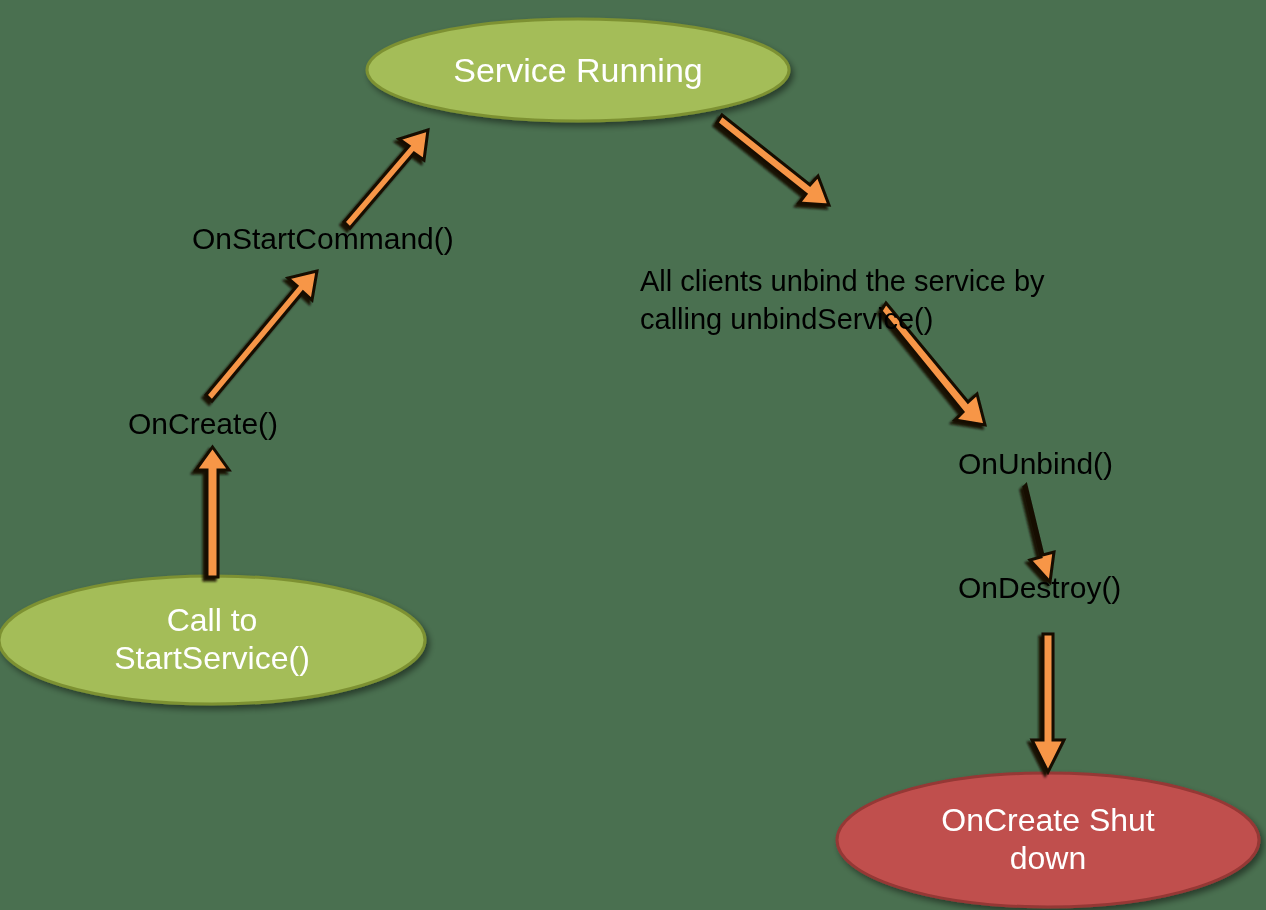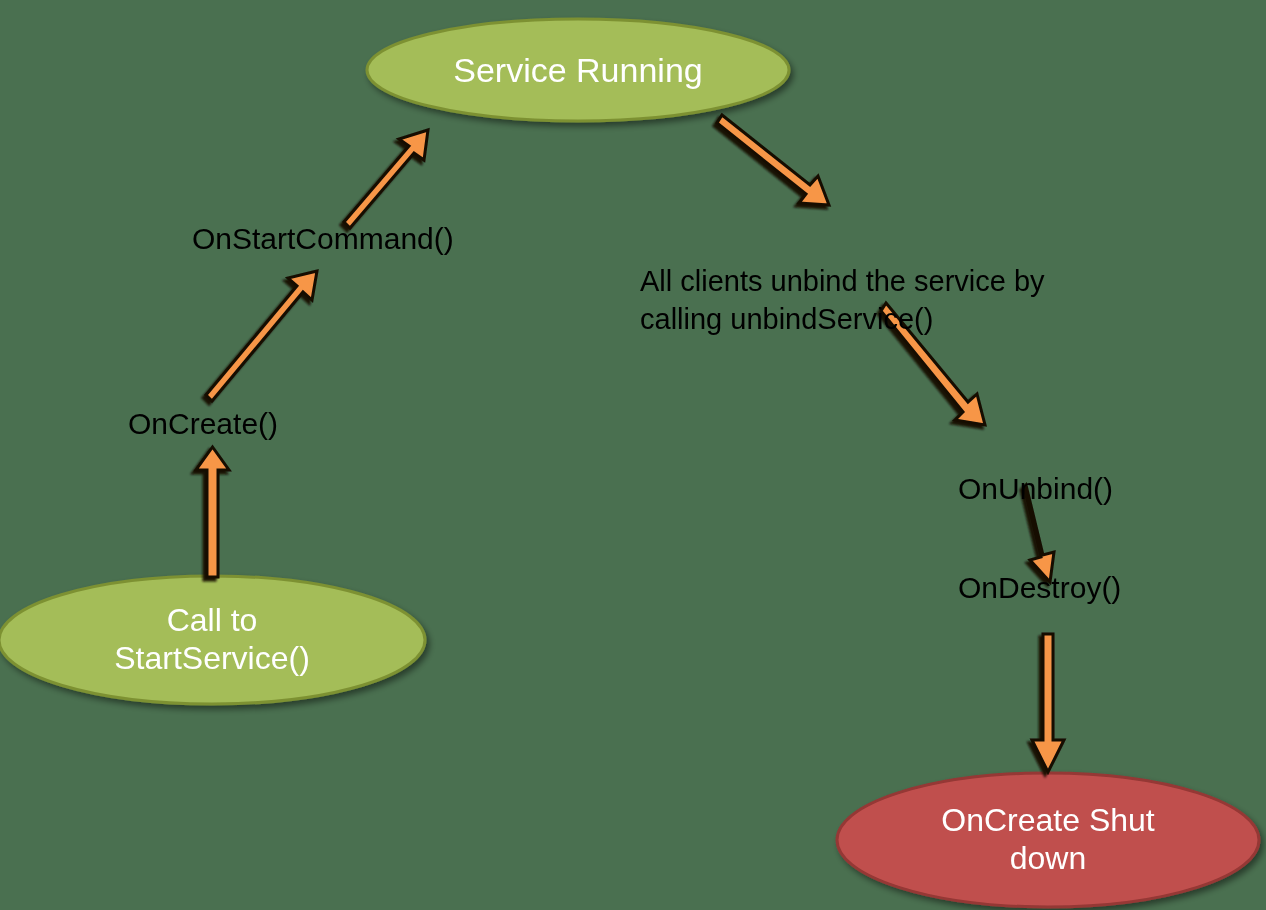--- a/index.html
+++ b/index.html
@@ -40,21 +40,21 @@
     position: absolute;
     color: #000000;
     font-family: "Liberation Sans", sans-serif;
     font-size: 30px;
     line-height: 1.30;
     white-space: pre-line;
   }
   .lbl-start-command { left: 192px; top: 219px; text-align: center; }
   .lbl-on-create     { left: 128px; top: 404px; }
   .lbl-unbind-note   { left: 640px; top: 219px; font-size: 29px; margin-top: 44px; }
-  .lbl-on-unbind     { left: 958px; top: 469px; }
+  .lbl-on-unbind     { left: 958px; top: 444px; }
   .lbl-on-destroy    { left: 958px; top: 568px; }
 </style>
 </head>
 <body>
 
 <div id="canvas">
 
   <svg class="layer" viewBox="0 0 1266 910">
     <defs>
       <filter id="softshadow" x="-30%" y="-30%" width="170%" height="170%">

